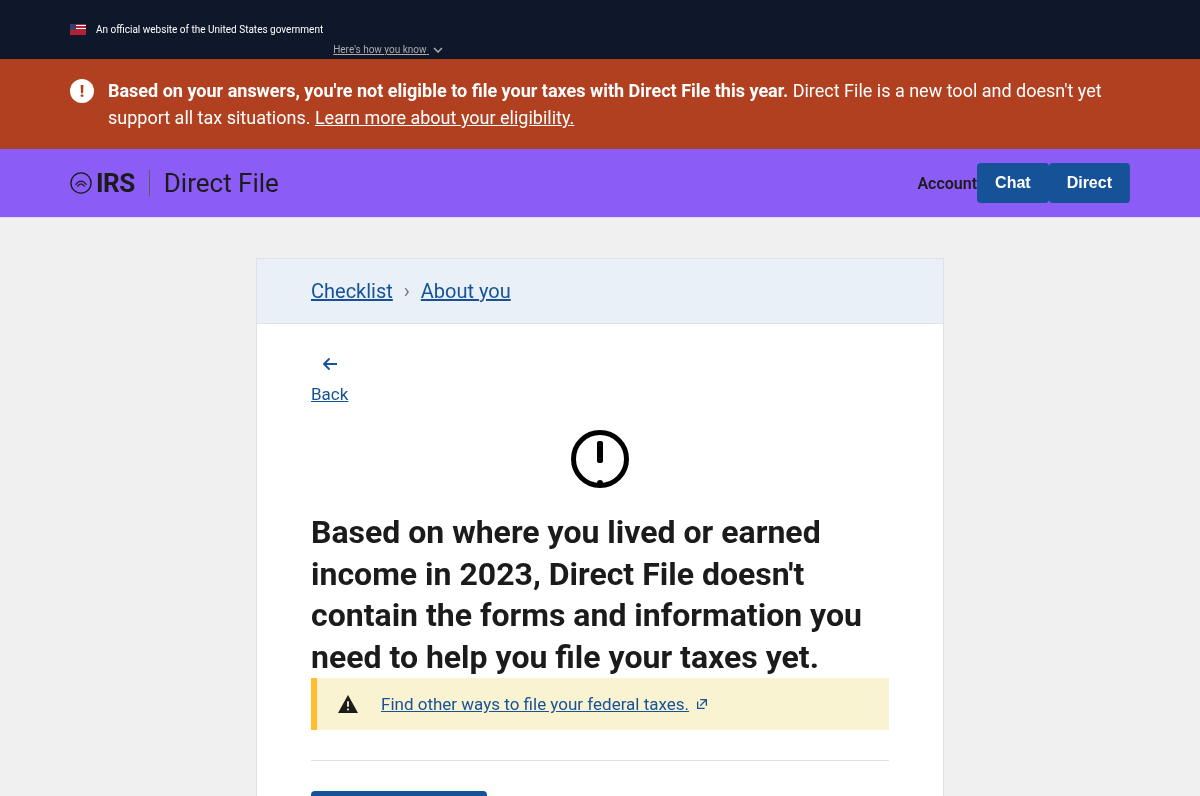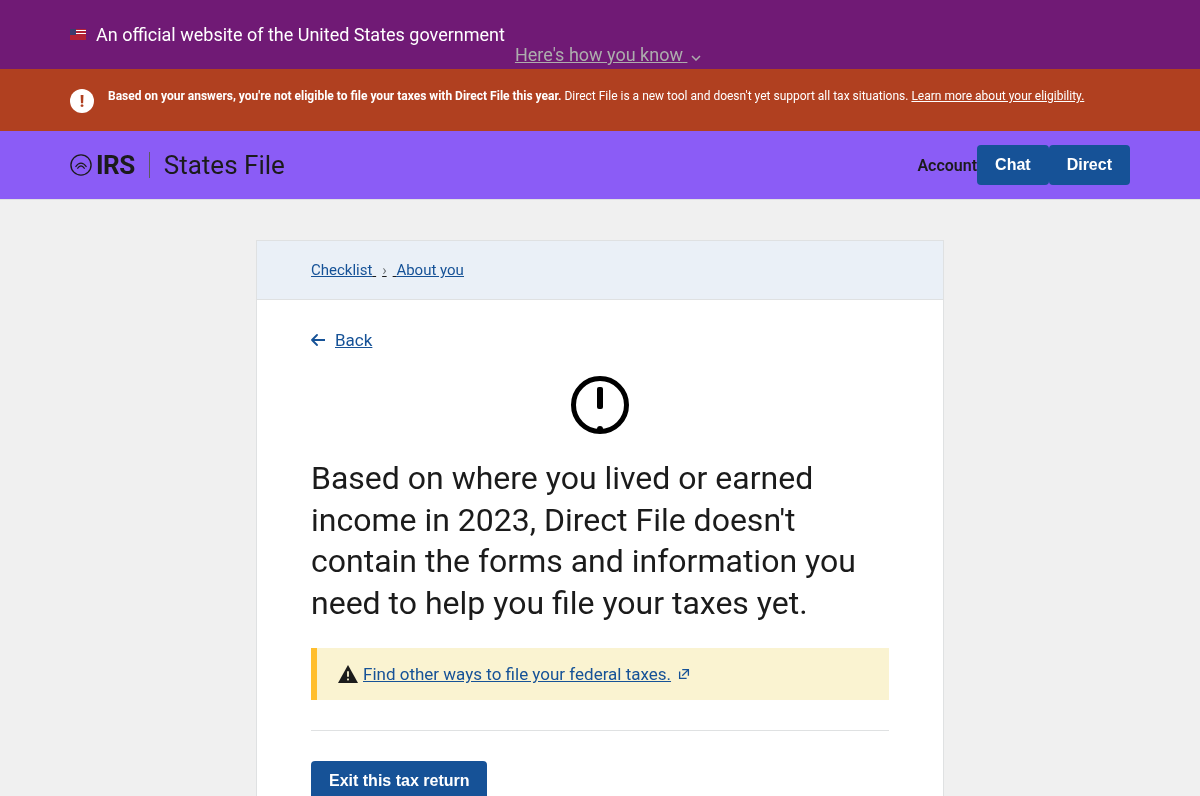--- a/index.html
+++ b/index.html
@@ -1,63 +1,63 @@
 <!DOCTYPE html>
 <html><head>
 <meta charset="utf-8">
 <style>
 * { margin: 0; padding: 0; box-sizing: border-box; }
 body { font-family: -apple-system, BlinkMacSystemFont, "Segoe UI", Roboto, Helvetica, Arial, sans-serif; background: #f0f0f0; color: #1b1b1b; }
 
-.gov-banner { background: #701a75; color: #fff; font-size: 18px; padding: 4px 12px; }
+.gov-banner { background: #0f172a; color: #fff; font-size: 10px; padding: 4px 12px; }
 .gov-banner-inner { max-width: 1100px; margin: 0 auto; display: flex; align-items: center; gap: 10px; padding: 0 20px; }
 .flag { width: 16px; height: 11px; background: linear-gradient(to bottom, #b22234 0%, #b22234 7.7%, #fff 7.7%, #fff 15.4%, #b22234 15.4%, #b22234 23.1%, #fff 23.1%, #fff 30.8%, #b22234 30.8%, #b22234 38.5%, #fff 38.5%, #fff 46.2%, #b22234 46.2%); position: relative; }
 .flag::before { content: ""; position: absolute; top: 0; left: 0; width: 40%; height: 54%; background: #3c3b6e; }
 .gov-link { color: #adadad; text-decoration: underline; cursor: pointer; margin-top: 40px; }
 .chev-down { margin-left: 4px; }
 
 .alert-banner { background: #b04020; color: #fff; padding: 18px 0; }
 .alert-inner { max-width: 1100px; margin: 0 auto; padding: 0 20px; display: flex; gap: 14px; }
 .alert-icon-circle { width: 24px; height: 24px; border-radius: 50%; background: #fff; color: #b04020; display: flex; align-items: center; justify-content: center; font-weight: 900; font-size: 16px; flex-shrink: 0; margin-top: 2px; }
-.alert-text { font-size: 12px; line-height: 1.5; }
+.alert-text { font-size: 18px; line-height: 1.5; }
 .alert-text .bold { font-weight: 700; }
 .alert-link { color: #fff; text-decoration: underline; cursor: pointer; }
 
 .header { background: #8b5cf6; border-bottom: 1px solid #dfe1e2; }
 .header-inner { max-width: 1100px; margin: 0 auto; padding: 14px 20px; display: flex; align-items: center; justify-content: space-between; }
 .logo-group { display: flex; align-items: center; gap: 14px; }
 .irs-logo { display:flex; align-items:center; gap:4px; font-weight: 700; font-size: 26px; letter-spacing: -0.5px; }
 .irs-eagle { width: 22px; height: 22px; }
 .vdiv { width: 1px; height: 26px; background: #5c5c5c; }
 .product-name { font-size: 26px; font-weight: 400; }
 .header-actions { display: flex; align-items: center; }
 .account-link { font-size: 16px; font-weight: 600; color: #1b1b1b; cursor: pointer; }
 .btn { background: #165297; color: #fff; border: none; padding: 11px 18px; border-radius: 4px; font-size: 16px; font-weight: 700; cursor: pointer; }
 
 .page { max-width: 1100px; margin: 0 auto; padding: 40px 20px 60px; }
 .card { width: 688px; margin: 0 auto; background: #fff; border: 1px solid #dfe1e2; }
 
 .breadcrumb-bar { background: #eaf0f7; padding: 20px 54px; border-bottom: 1px solid #dfe1e2; }
-.breadcrumb { font-size: 15px; text-decoration: underline; }
+.breadcrumb { font-size: 20px; }
 .breadcrumb a { color: #165297; text-decoration: underline; cursor: pointer; }
 .breadcrumb .sep { color: #71767a; margin: 0 6px; }
 
 .card-body { padding: 30px 54px 40px; }
-.back-link { display: inline-flex; align-items: center; gap: 10px; color: #165297; font-size: 17px; text-decoration: underline; cursor: pointer; margin-bottom: 20px; }
+.back-link { display: inline-flex; align-items: center; gap: 10px; color: #165297; font-size: 17px; text-decoration: underline; cursor: pointer; margin-bottom: 20px; flex-direction: column; }
 .back-arrow { color: #165297; }
 
 .big-icon { display: flex; justify-content: center; margin: 6px 0 24px; }
 .big-circle { width: 58px; height: 58px; border: 5px solid #000; border-radius: 50%; display: flex; align-items: center; justify-content: center; }
 .big-circle .dot { width: 6px; height: 6px; background:#000; border-radius:50%; position:relative; top:13px; }
 .big-circle .bar { width: 6px; height: 22px; background:#000; position:relative; top:-4px; border-radius:2px;}
 .exclaim-stack { display:flex; flex-direction:column; align-items:center; }
 
-.headline { font-size: 32px; font-weight: 400; line-height: 1.3; margin-bottom: 24px; }
+.headline { font-size: 32px; font-weight: 700; line-height: 1.3; }
 
-.warning-box { background: #faf3d1; border-left: 6px solid #ffbe2e; padding: 16px 20px; display: flex; align-items: center; gap: 4px; margin-bottom: 30px; }
+.warning-box { background: #faf3d1; border-left: 6px solid #ffbe2e; padding: 16px 20px; display: flex; align-items: center; gap: 22px; margin-bottom: 30px; }
 .warning-triangle { width: 22px; height: 20px; flex-shrink:0; }
 .warning-link { color: #165297; text-decoration: underline; font-size: 17px; cursor: pointer; display:inline-flex; align-items:center; gap:6px;}
 .ext-icon { width: 14px; height: 14px; }
 
 .divider { border: none; border-top: 1px solid #dfe1e2; margin-bottom: 30px; }
 </style>
 </head>
 <body>
 
 <div class="gov-banner">
@@ -88,21 +88,21 @@
   <div class="header-inner">
     <div class="logo-group">
       <span class="irs-logo">
         <svg class="irs-eagle" viewBox="0 0 24 24">
             <circle cx="12" cy="12" r="11" fill="none" stroke="#1b1b1b" stroke-width="1.5"></circle>
             <path d="M6 14 Q12 6 18 14 M8 16 Q12 10 16 16" stroke="#1b1b1b" stroke-width="1.2" fill="none"></path>
           </svg>
         <span>IRS</span>
       </span>
       <span class="vdiv"></span>
-      <span class="product-name">States File</span>
+      <span class="product-name">Direct File</span>
     </div>
     <div class="header-actions">
       <span class="account-link">Account</span>
       <button class="btn">Chat</button>
       <button class="btn">Direct</button>
     </div>
   </div>
 </div>
 
 <div class="page">

